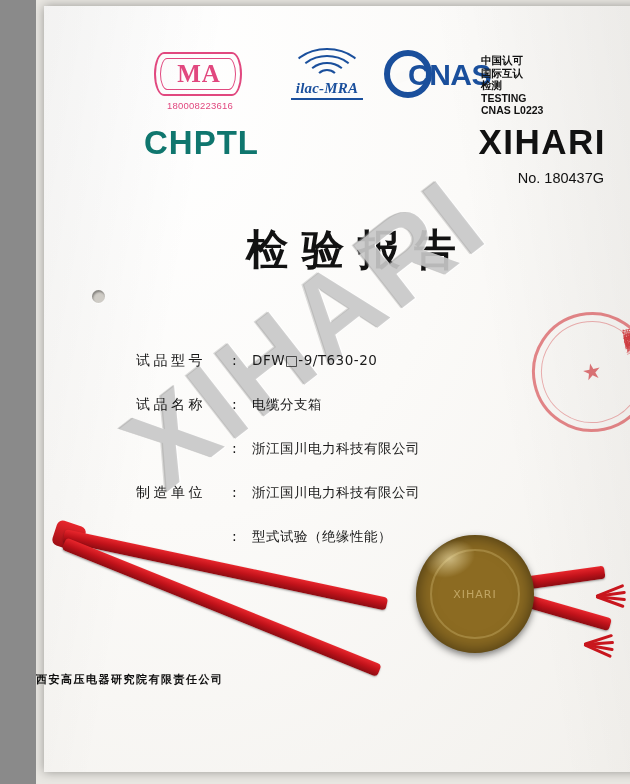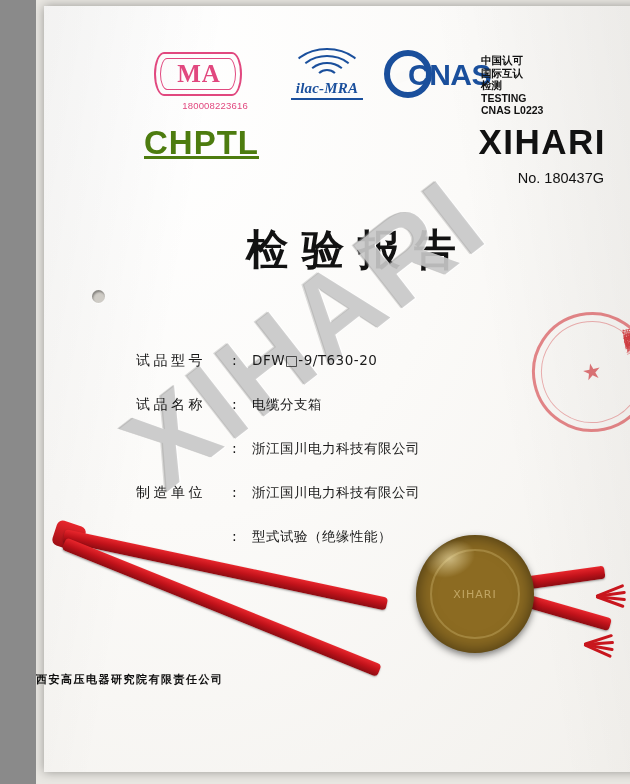--- a/index.html
+++ b/index.html
@@ -92,21 +92,21 @@
     font-weight: bold;
     font-size: 25px;
     letter-spacing: 1px;
     color: #e1487f;
   }
   .ma-num {
     position: absolute;
     left: -2px;
     top: 48px;
     width: 96px;
-    text-align: right;
+    text-align: center;
     font-family: "Liberation Sans", sans-serif;
     font-size: 9.5px;
     color: #e1487f;
     letter-spacing: .2px;
   }
   
   .ilac-mark {
     position: absolute;
     left: 243px;
     top: 18px;
@@ -210,23 +210,22 @@
   }
 
   
   .chptl {
     position: absolute;
     left: 108px;
     top: 124px;
     font-family: "Liberation Sans", sans-serif;
     font-weight: bold;
     font-size: 33px;
-    color: #4d7c0f;
+    color: #0f766e;
     letter-spacing: 1px;
-    text-decoration: underline;
   }
   .xihari {
     position: absolute;
     right: 60px;
     top: 122px;
     font-family: "Liberation Sans", sans-serif;
     font-weight: bold;
     font-size: 35px;
     color: #111;
     letter-spacing: 1.5px;

